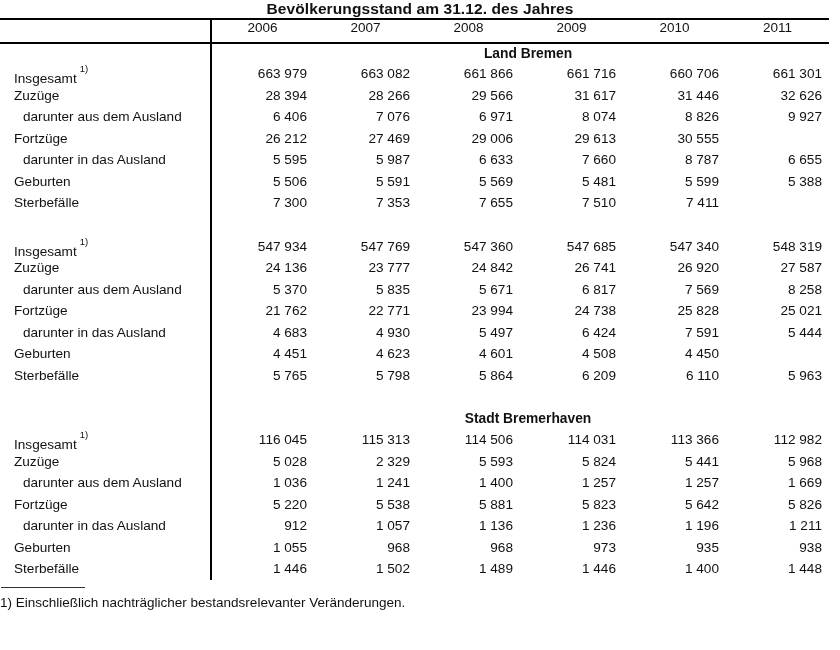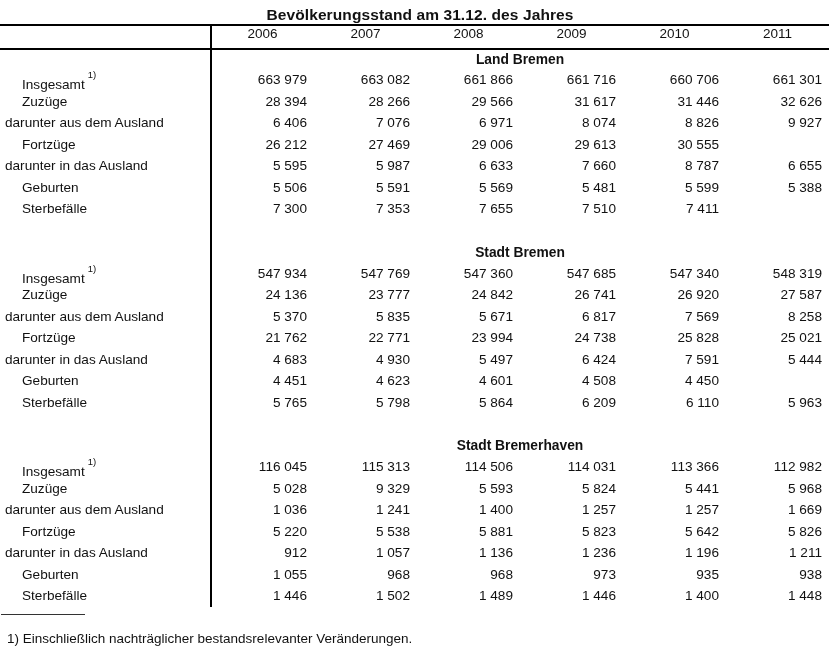--- a/index.html
+++ b/index.html
@@ -1,45 +1,45 @@
 <!DOCTYPE html>
 <html><head>
 <meta charset="utf-8">
 <style>
   html, body { margin: 0; padding: 0; background: #fff; }
   #page {
     width: 840px; height: 650px; background: #ffffff; position: relative;
     font-family: "Liberation Sans", sans-serif; color: #111; overflow: hidden;
   }
   .title {
-    padding-top: 6px; height: 18px; text-align: center;
+    padding-top: 0; height: 18px; text-align: center;
     font-size: 15.5px; font-weight: bold; letter-spacing: 0.1px;
   }
   .table { width: 829px; position: relative; border-top: 2px solid #000; }
   .vrule { position: absolute; left: 210px; top: 0; bottom: 0; width: 2px; background: #000; }
   .header-row {
     display: flex; height: 22px; align-items: flex-start;
     border-bottom: 2px solid #000; font-size: 13.5px;
   }
   .label-spacer { width: 211px; flex: none; }
   .year-col { width: 103px; flex: none; text-align: center; }
   .tbody { font-size: 13.6px; }
   .section-heading {
     margin-left: 211px; width: 618px; height: 21px; line-height: 21px;
-    text-align: center; font-weight: bold; font-size: 13.8px;
+    text-align: center; font-weight: bold; font-size: 13.8px; padding-left: 8px;
   }
   .section-heading.first { height: 19px; line-height: 19px; }
   .gap { height: 22px; }
   .row { display: flex; height: 21.5px; line-height: 21.5px; }
-  .row .label { width: 211px; flex: none; padding-left: 22px; box-sizing: border-box; white-space: nowrap; }
-  .row .label.indent { padding-left: 5px; }
+  .row .label { width: 211px; flex: none; padding-left: 14px; box-sizing: border-box; white-space: nowrap; }
+  .row .label.indent { padding-left: 23px; }
   .num-col { width: 103px; flex: none; text-align: right; padding-right: 7px; box-sizing: border-box; }
   sup.fn { font-size: 9.5px; position: relative; top: -5px; margin-left: 3px; }
   .footnote-rule { width: 84px; border-top: 1px solid #333; margin-top: 7px; margin-left: 1px; }
-  .footnote { font-size: 13.5px; padding-left: 7px; margin-top: 16px; }
+  .footnote { font-size: 13.5px; padding-left: 0; margin-top: 7px; }
 </style>
 </head>
 <body>
 
 <div id="page">
   <div class="title">Bevölkerungsstand am 31.12. des Jahres</div>
 
   <div class="table">
     <div class="vrule"></div>
 
@@ -112,21 +112,20 @@
         </div>
         <div class="row">
           <div class="label"><span>Sterbefälle</span></div>
           <div class="num-col">7 300</div>
           <div class="num-col">7 353</div>
           <div class="num-col">7 655</div>
           <div class="num-col">7 510</div>
           <div class="num-col">7 411</div>
         </div>
         <div class="gap"></div>
-        <div class="section-heading">Stadt Bremen</div>
         <div class="row">
           <div class="label"><span>Insgesamt</span><sup class="fn">1)</sup></div>
           <div class="num-col">547 934</div>
           <div class="num-col">547 769</div>
           <div class="num-col">547 360</div>
           <div class="num-col">547 685</div>
           <div class="num-col">547 340</div>
           <div class="num-col">548 319</div>
         </div>
         <div class="row">
@@ -189,21 +188,21 @@
           <div class="num-col">116 045</div>
           <div class="num-col">115 313</div>
           <div class="num-col">114 506</div>
           <div class="num-col">114 031</div>
           <div class="num-col">113 366</div>
           <div class="num-col">112 982</div>
         </div>
         <div class="row">
           <div class="label"><span>Zuzüge</span></div>
           <div class="num-col">5 028</div>
-          <div class="num-col">9 329</div>
+          <div class="num-col">2 329</div>
           <div class="num-col">5 593</div>
           <div class="num-col">5 824</div>
           <div class="num-col">5 441</div>
           <div class="num-col">5 968</div>
         </div>
         <div class="row">
           <div class="label indent"><span>darunter aus dem Ausland</span></div>
           <div class="num-col">1 036</div>
           <div class="num-col">1 241</div>
           <div class="num-col">1 400</div>

